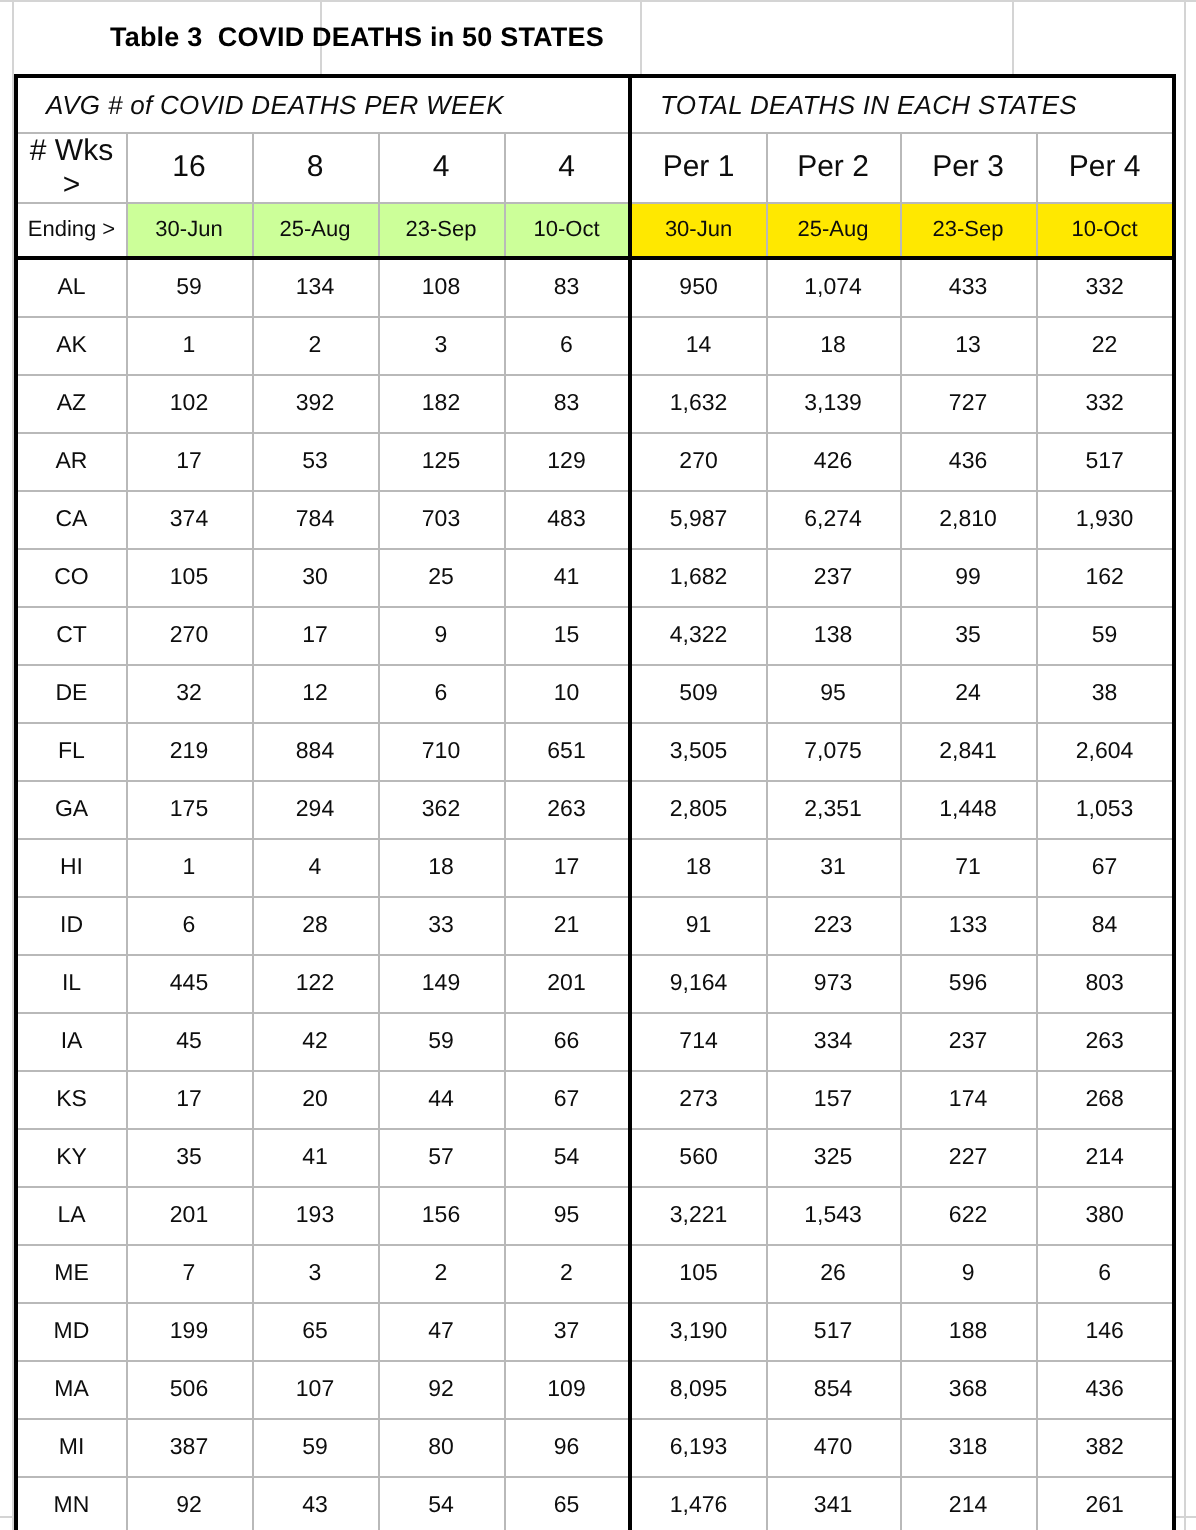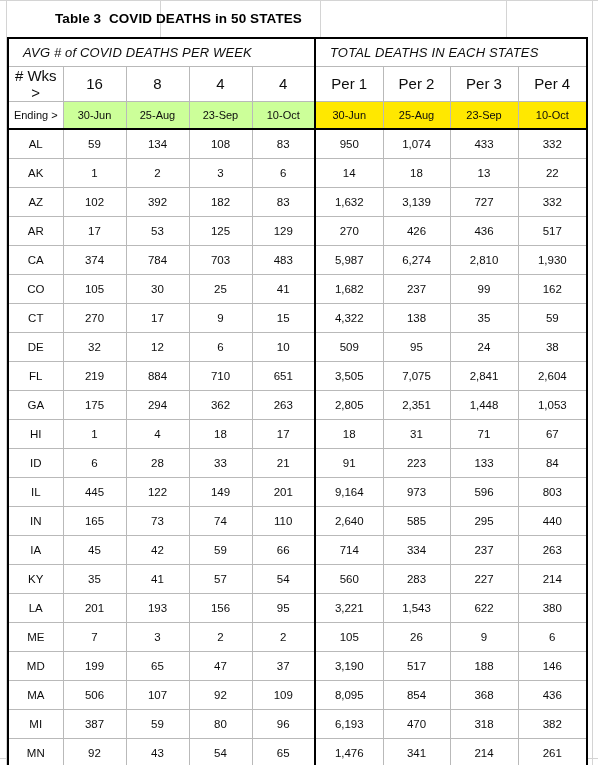--- a/index.html
+++ b/index.html
@@ -333,49 +333,49 @@
           <td class="">445</td>
           <td class="">122</td>
           <td class="">149</td>
           <td class="sep-right">201</td>
           <td class="">9,164</td>
           <td class="">973</td>
           <td class="">596</td>
           <td class="outer-right">803</td>
         </tr>
         <tr class="data-row">
-          <td class="state-cell outer-left">IN</td>
-          <td class="">165</td>
-          <td class="">73</td>
-          <td class="">74</td>
-          <td class="sep-right">110</td>
-          <td class="">2,640</td>
-          <td class="">585</td>
-          <td class="">295</td>
-          <td class="outer-right">440</td>
-        </tr>
-        <tr class="data-row">
           <td class="state-cell outer-left">IA</td>
           <td class="">45</td>
           <td class="">42</td>
           <td class="">59</td>
           <td class="sep-right">66</td>
           <td class="">714</td>
           <td class="">334</td>
           <td class="">237</td>
           <td class="outer-right">263</td>
         </tr>
         <tr class="data-row">
+          <td class="state-cell outer-left">KS</td>
+          <td class="">17</td>
+          <td class="">20</td>
+          <td class="">44</td>
+          <td class="sep-right">67</td>
+          <td class="">273</td>
+          <td class="">157</td>
+          <td class="">174</td>
+          <td class="outer-right">268</td>
+        </tr>
+        <tr class="data-row">
           <td class="state-cell outer-left">KY</td>
           <td class="">35</td>
           <td class="">41</td>
           <td class="">57</td>
           <td class="sep-right">54</td>
           <td class="">560</td>
-          <td class="">283</td>
+          <td class="">325</td>
           <td class="">227</td>
           <td class="outer-right">214</td>
         </tr>
         <tr class="data-row">
           <td class="state-cell outer-left">LA</td>
           <td class="">201</td>
           <td class="">193</td>
           <td class="">156</td>
           <td class="sep-right">95</td>
           <td class="">3,221</td>

